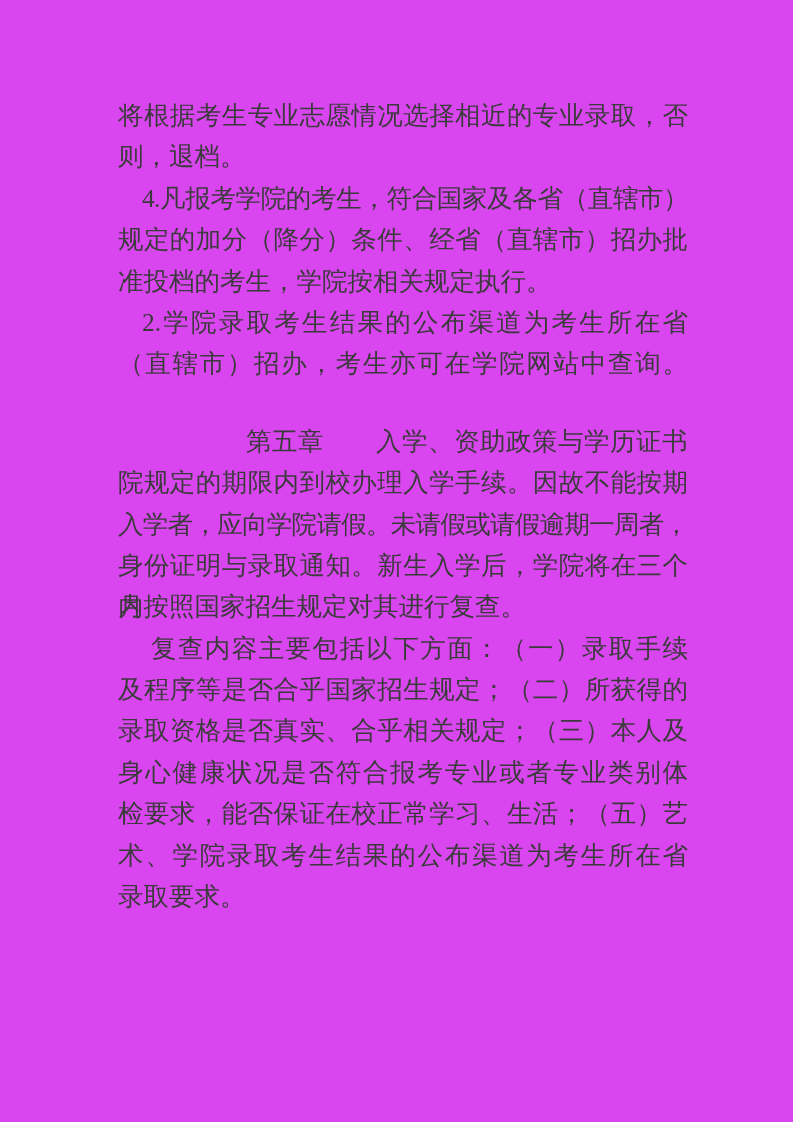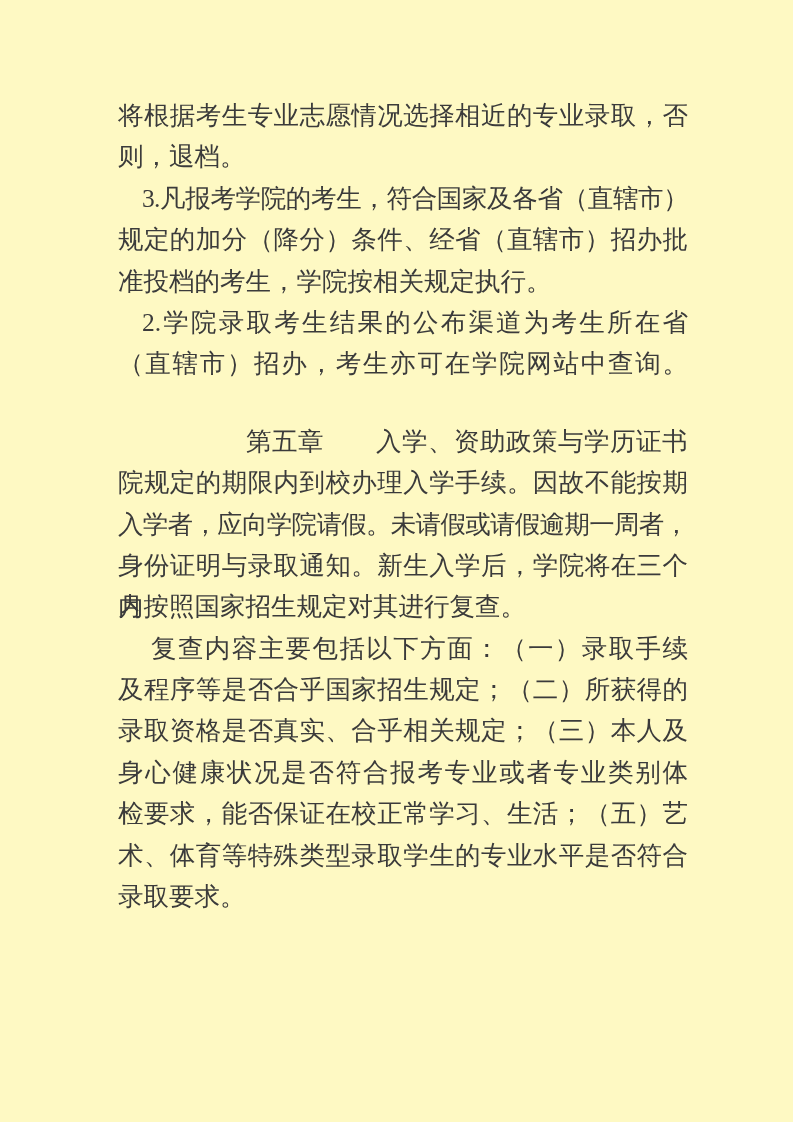--- a/index.html
+++ b/index.html
@@ -5,21 +5,21 @@
   html, body {
     margin: 0;
     padding: 0;
     background: #e8e8e8;
   }
   .page {
     position: relative;
     width: 793px;
     height: 1122px;
     margin: 0 auto;
-    background: #fef9c3;
+    background: #d946ef;
     overflow: hidden;
     font-family: "Liberation Serif", serif;
     text-decoration: underline;
   }
   .doc-body {
     position: absolute;
     left: 118px;
     top: 95px;
     width: 570px;
   }
@@ -53,31 +53,31 @@
   .lsB { letter-spacing: -1.1px; }
   .bold { font-weight: 700; }
 </style>
 </head>
 <body>
 
 <div class="page">
   <div class="doc-body">
     <div class="line j">将根据考生专业志愿情况选择相近的专业录取，否</div>
     <div class="line">则，退档。</div>
-    <div class="line j ind-num lsA">3.凡报考学院的考生，符合国家及各省（直辖市）</div>
+    <div class="line j ind-num lsA">4.凡报考学院的考生，符合国家及各省（直辖市）</div>
     <div class="line j">规定的加分（降分）条件、经省（直辖市）招办批</div>
     <div class="line">准投档的考生，学院按相关规定执行。</div>
     <div class="line j ind-num">2.学院录取考生结果的公布渠道为考生所在省</div>
     <div class="line j">（直辖市）招办，考生亦可在学院网站中查询。</div>
     <div class="line c">第五章　　入学、资助政策与学历证书</div>
     <div class="line j">院规定的期限内到校办理入学手续。因故不能按期</div>
     <div class="line j lsB">入学者，应向学院请假。未请假或请假逾期一周者，</div>
     <div class="line j">身份证明与录取通知。新生入学后，学院将在三个月</div>
     <div class="line">内按照国家招生规定对其进行复查。</div>
     <div class="line j ind-para">复查内容主要包括以下方面：（一）录取手续</div>
     <div class="line j">及程序等是否合乎国家招生规定；（二）所获得的</div>
     <div class="line j">录取资格是否真实、合乎相关规定；（三）本人及</div>
     <div class="line j">身心健康状况是否符合报考专业或者专业类别体</div>
     <div class="line j">检要求，能否保证在校正常学习、生活；（五）艺</div>
-    <div class="line j">术、体育等特殊类型录取学生的专业水平是否符合</div>
+    <div class="line j">术、学院录取考生结果的公布渠道为考生所在省</div>
     <div class="line">录取要求。</div>
   </div>
 </div>
 
 </body></html>

